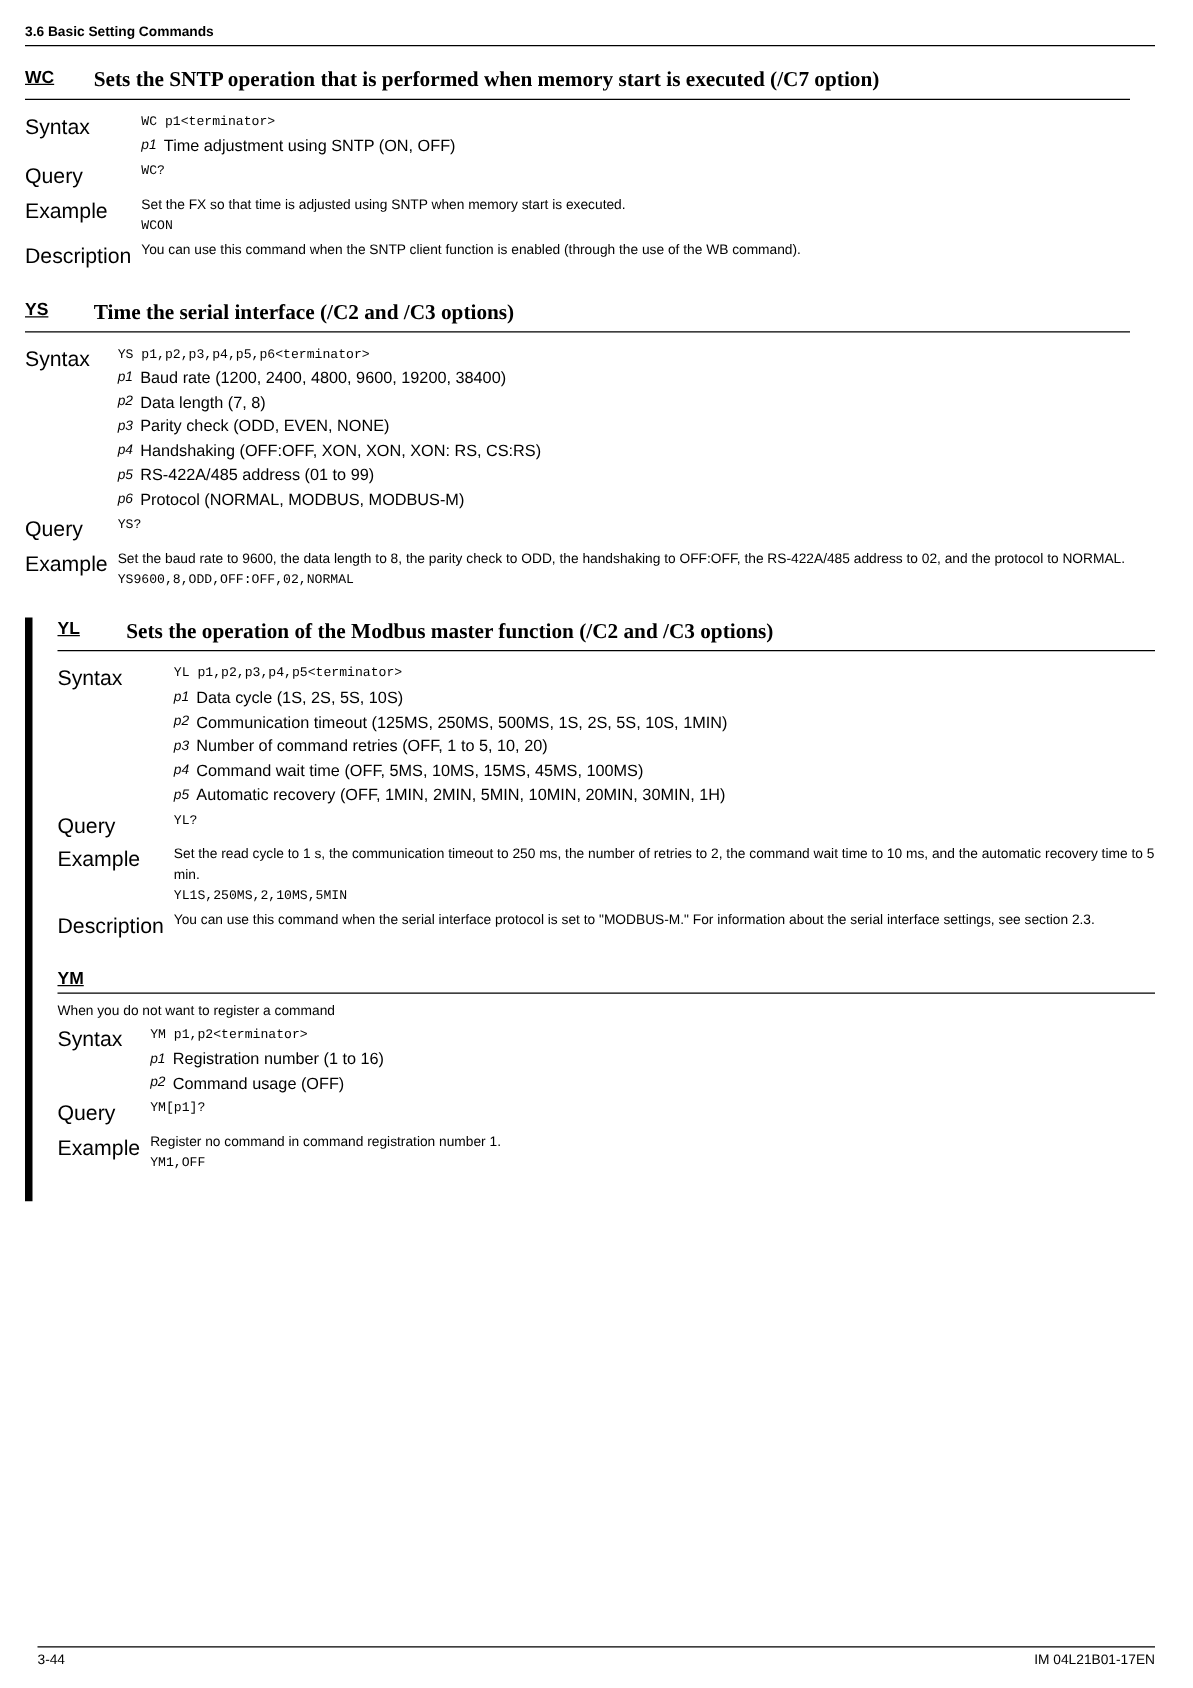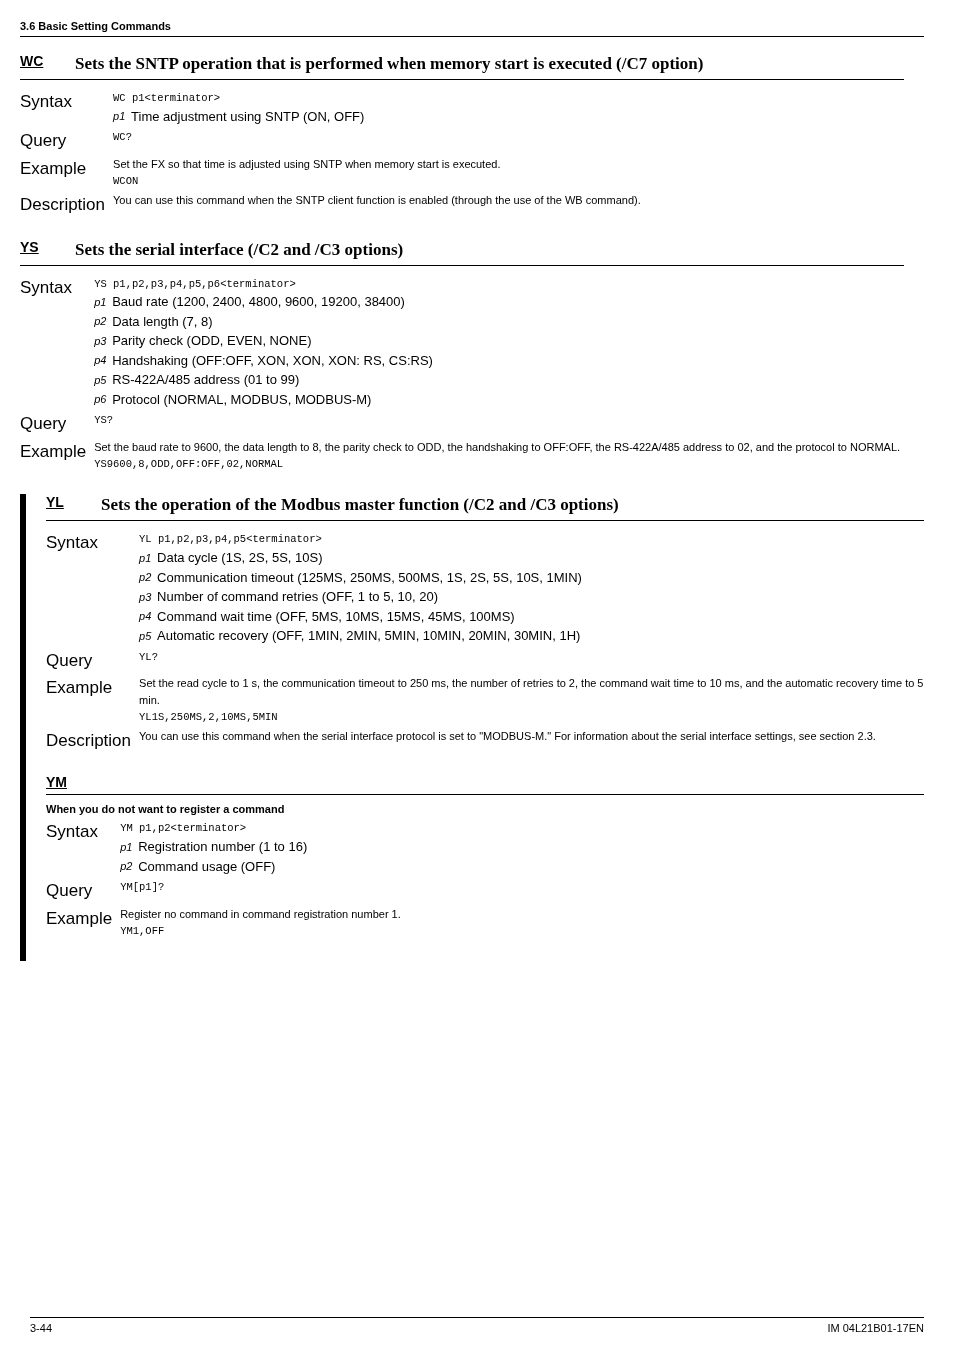--- a/index.html
+++ b/index.html
@@ -99,21 +99,21 @@
     }
     .param-val {
       font-size: 13px;
     }
     .mono {
       font-family: 'Courier New', Courier, monospace;
       font-size: 10.5px;
       margin-top: 33px;
     }
     .sub-section-title {
-      font-weight: bold;
+      font-weight: normal;
       font-size: 11px;
       margin: 6px 0 3px 0;
     }
     .page-footer {
       position: absolute;
       bottom: 16px;
       left: 30px;
       right: 30px;
       display: flex;
       justify-content: space-between;
@@ -171,21 +171,21 @@
             <td class="label">Description</td>
             <td class="content">You can use this command when the SNTP client function is enabled (through the use of the WB command).</td>
           </tr>
         </tbody>
           </table>
       </div>
 
       <div class="section">
         <div class="section-title">
           <span class="cmd-label">YS</span>
-          <span class="cmd-desc-title">Sets the serial interface (/C2 and /C3 options)</span>
+          <span class="cmd-desc-title">Time the serial interface (/C2 and /C3 options)</span>
         </div>
         <table class="detail-table">
           <tbody>
               <tr>
             <td class="label">Syntax</td>
             <td class="content">
               <span class="mono">YS p1,p2,p3,p4,p5,p6&lt;terminator&gt;</span>
               <div class="param-list">
                 <div class="param-item">
                   <span class="param-key">p1</span>

